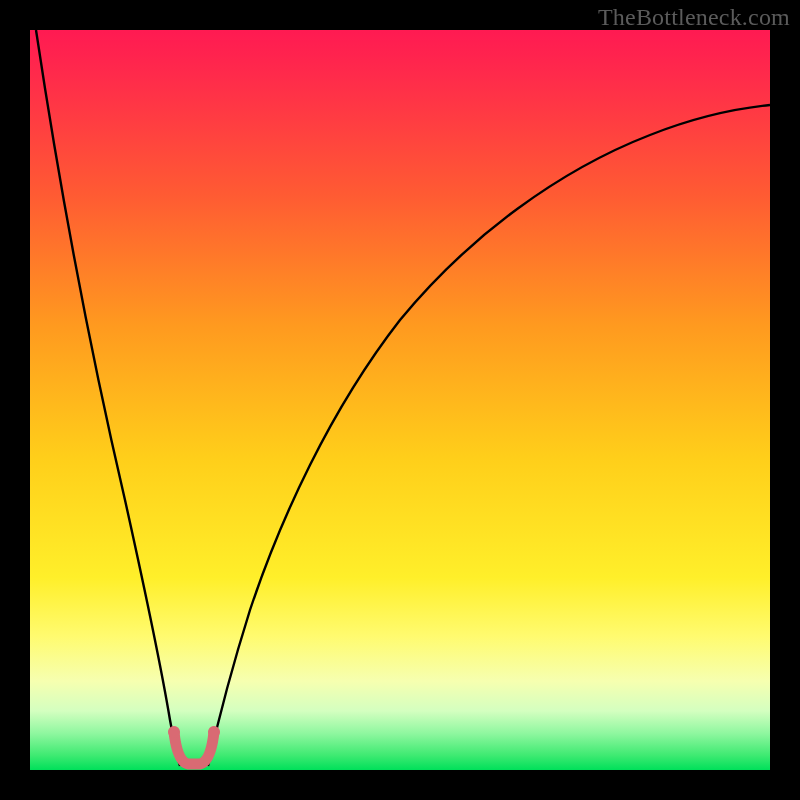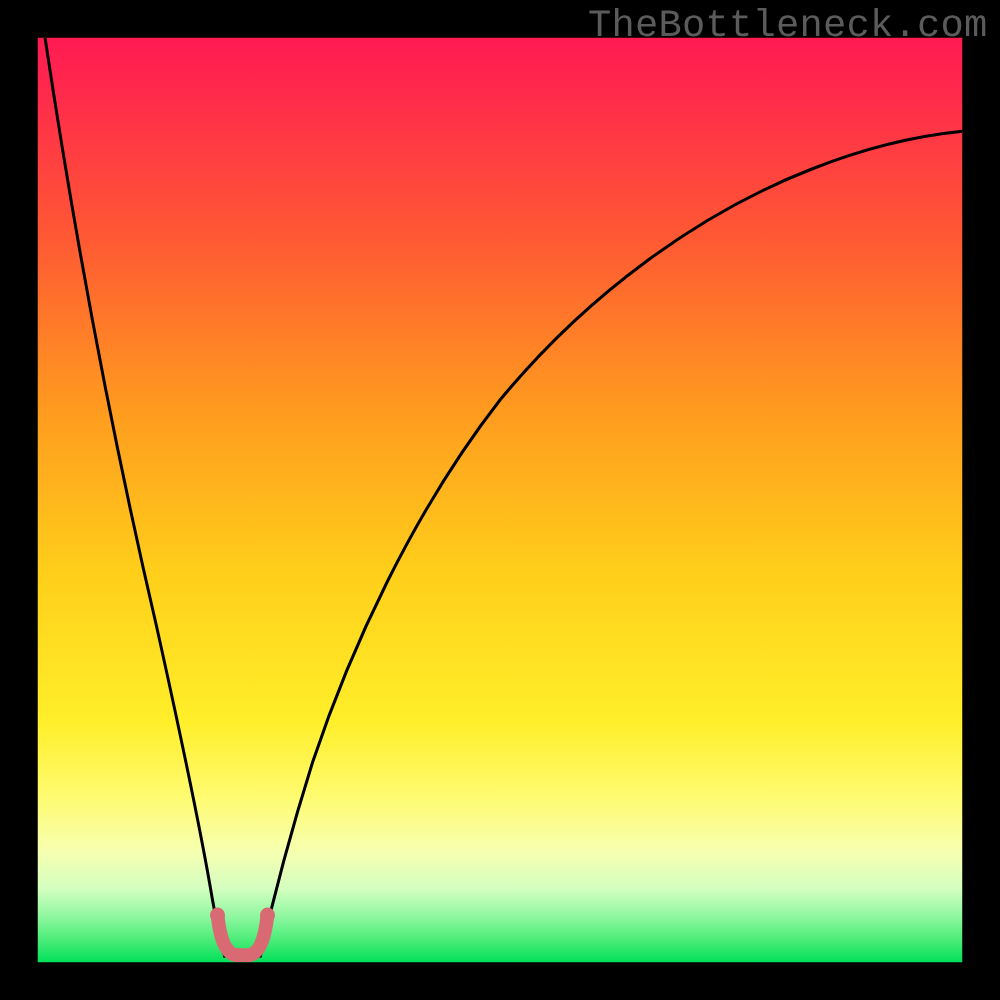--- a/index.html
+++ b/index.html
@@ -28,22 +28,22 @@
     position: absolute;
     left: 0;
     top: 0;
     width: 100%;
     height: 100%;
   }
   .watermark {
     position: absolute;
     top: 4px;
     right: 10px;
-    font-family: Liberation Mono, monospace;
-    font-size: 31px;
+    font-family: Liberation Serif, serif;
+    font-size: 24px;
     font-weight: 500;
     color: #5b5b5b;
     letter-spacing: 0.2px;
   }
 </style>
 </head>
 <body>
 
 <div class="watermark">TheBottleneck.com</div>
 

